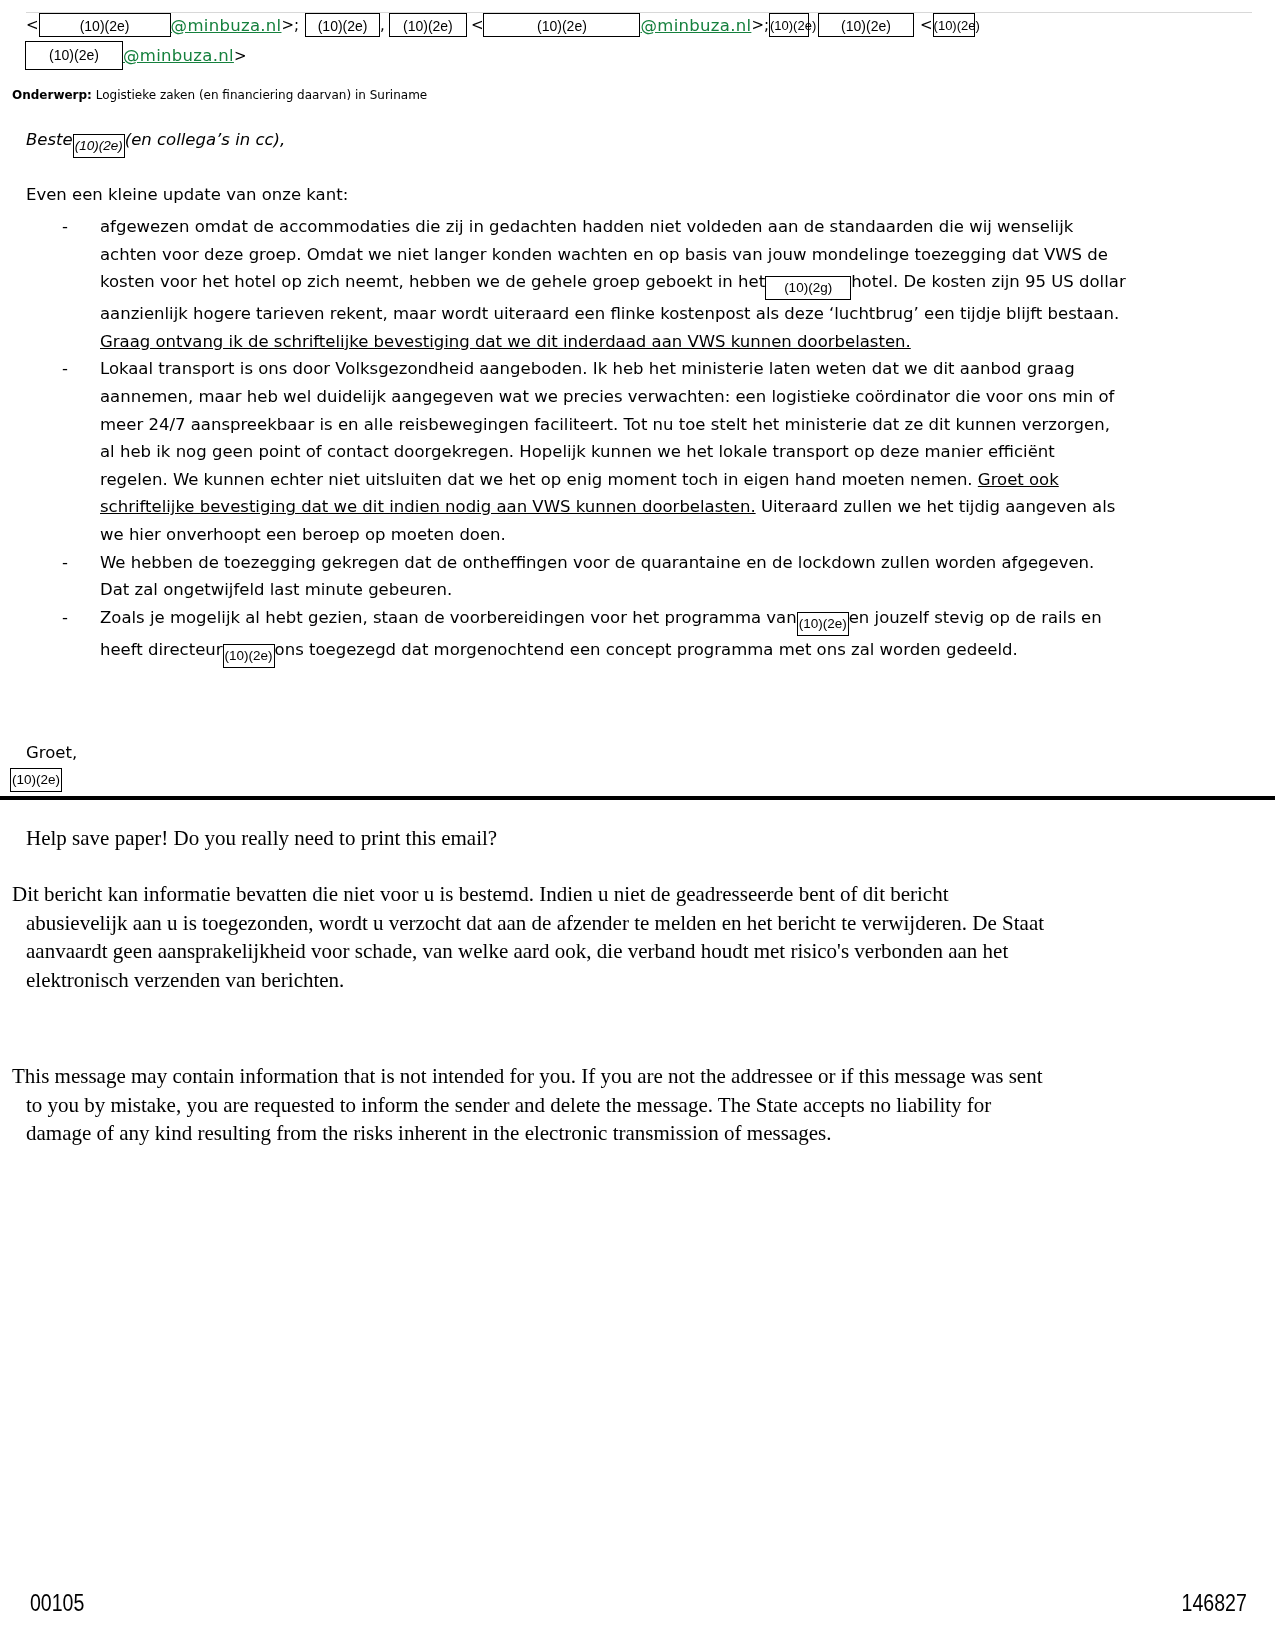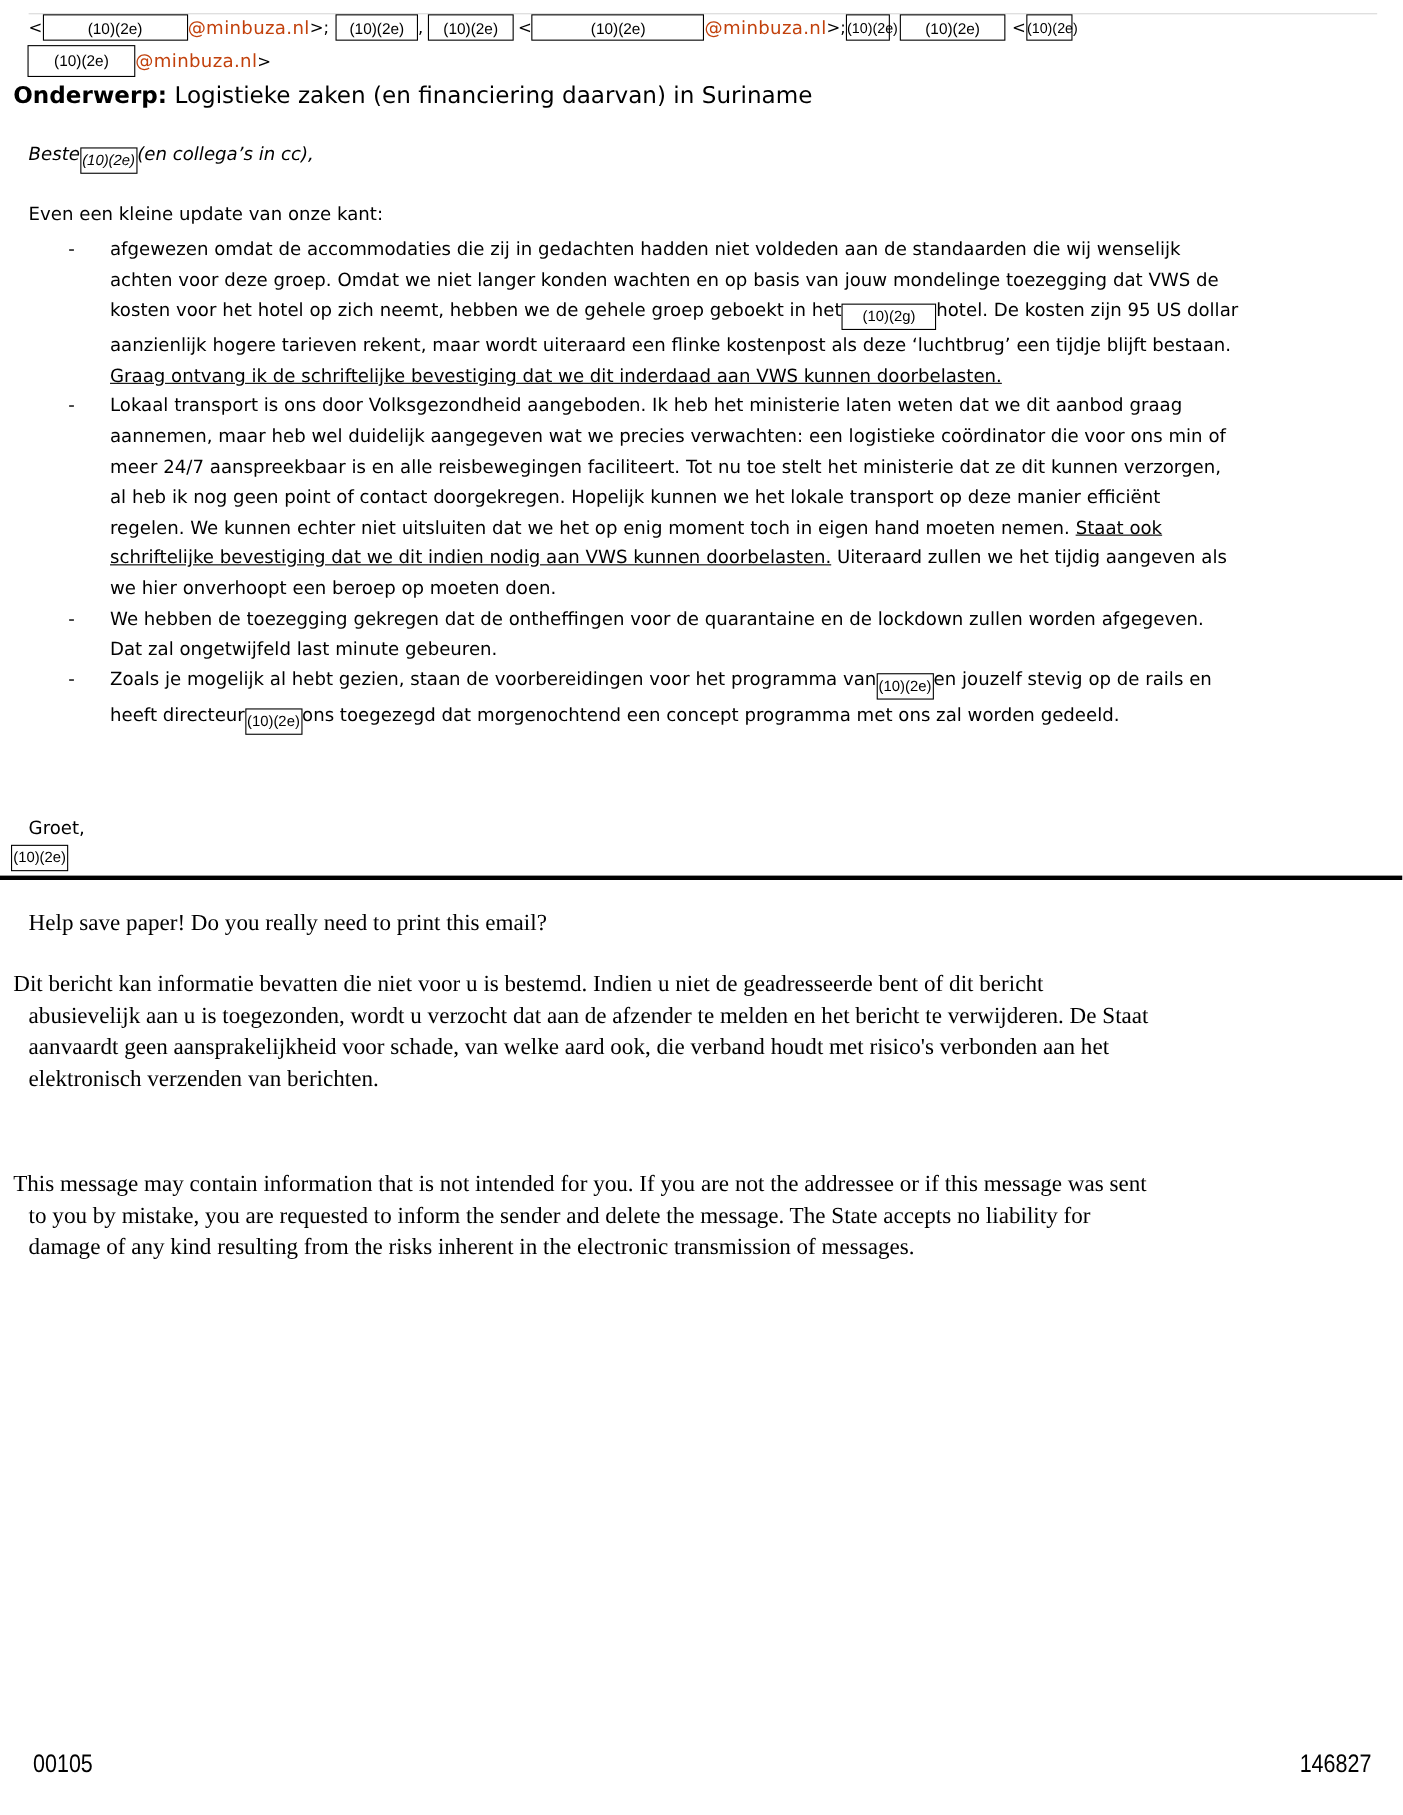--- a/index.html
+++ b/index.html
@@ -6,24 +6,24 @@
   body { width:1275px; height:1650px; position:relative; overflow:hidden; color:#000; }
   .page { position:absolute; left:0; top:0; width:1275px; height:1650px; }
   .cal { font-family:"DejaVu Sans", sans-serif; }
   .serif { font-family:"Liberation Serif", serif; }
 
   .top-rule { position:absolute; left:26px; top:12px; width:1226px; height:1px; background:#d8d8d8; }
 
   .hdr-line { position:absolute; left:26px; font-size:17px; white-space:nowrap; display:flex; align-items:center; }
   .hdr-line span { display:inline-block; }
   .redact { display:inline-block; border:1px solid #000; font-family:"Liberation Sans", sans-serif; font-size:14px; text-align:center; line-height:24px; height:24px; background:#fff; box-sizing:border-box; vertical-align:middle; }
-  .email-link { color:#c2410c; font-family:"DejaVu Sans", sans-serif; font-size:16.5px; letter-spacing:0.3px; }
+  .email-link { color:#15803d; text-decoration:underline; font-family:"DejaVu Sans", sans-serif; font-size:16.5px; letter-spacing:0.3px; }
   .punct { font-family:"DejaVu Sans", sans-serif; font-size:15px; }
 
-  .subject { position:absolute; left:12px; top:75px; font-size:21px; white-space:nowrap; }
+  .subject { position:absolute; left:12px; top:88px; font-size:12px; white-space:nowrap; }
   .subject b { font-weight:bold; }
 
   .body-text { position:absolute; left:26px; font-size:16.5px; white-space:nowrap; }
   .list { position:absolute; left:60px; top:213px; width:1200px; }
   .li { position:relative; padding-left:40px; font-size:16.5px; line-height:27.6px; }
   .li .dash { position:absolute; left:2px; top:0; }
   .li p { margin:0; white-space:nowrap; }
   .u { text-decoration:underline; }
   .inline-redact { display:inline-block; border:1px solid #000; font-family:"Liberation Sans", sans-serif; font-size:13.5px; line-height:22px; height:24px; padding:0 14px; box-sizing:border-box; vertical-align:-5px; }
 
@@ -93,21 +93,21 @@
       <p>aanzienlijk hogere tarieven rekent, maar wordt uiteraard een flinke kostenpost als deze ‘luchtbrug’ een tijdje blijft bestaan.</p>
       <p class="u">Graag ontvang ik de schriftelijke bevestiging dat we dit inderdaad aan VWS kunnen doorbelasten.</p>
     </div>
 
     <div class="li">
       <span class="dash">-</span>
       <p> Lokaal transport is ons door Volksgezondheid aangeboden. Ik heb het ministerie laten weten dat we dit aanbod graag</p>
       <p>aannemen, maar heb wel duidelijk aangegeven wat we precies verwachten: een logistieke coördinator die voor ons min of</p>
       <p>meer 24/7 aanspreekbaar is en alle reisbewegingen faciliteert. Tot nu toe stelt het ministerie dat ze dit kunnen verzorgen,</p>
       <p>al heb ik nog geen point of contact doorgekregen. Hopelijk kunnen we het lokale transport op deze manier efficiënt</p>
-      <p><span>regelen. We kunnen echter niet uitsluiten dat we het op enig moment toch in eigen hand moeten nemen. </span><span class="u">Staat ook </span></p>
+      <p><span>regelen. We kunnen echter niet uitsluiten dat we het op enig moment toch in eigen hand moeten nemen. </span><span class="u">Groet ook </span></p>
       <p><span class="u">schriftelijke bevestiging dat we dit indien nodig aan VWS kunnen doorbelasten.</span><span> Uiteraard zullen we het tijdig aangeven als</span></p>
       <p>we hier onverhoopt een beroep op moeten doen.</p>
     </div>
 
     <div class="li">
       <span class="dash">-</span>
       <p> We hebben de toezegging gekregen dat de ontheffingen voor de quarantaine en de lockdown zullen worden afgegeven.</p>
       <p>Dat zal ongetwijfeld last minute gebeuren.</p>
     </div>
 

